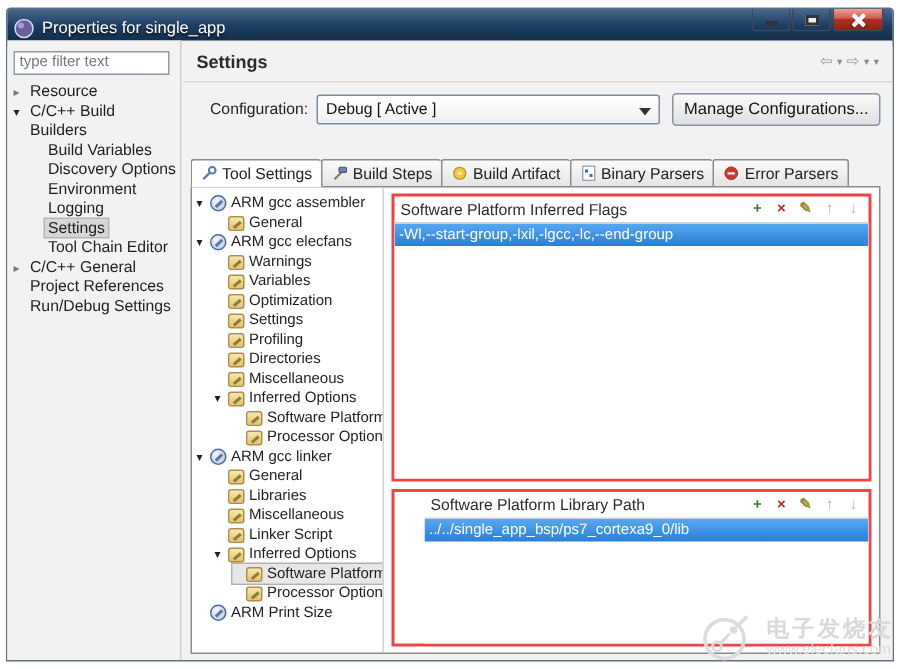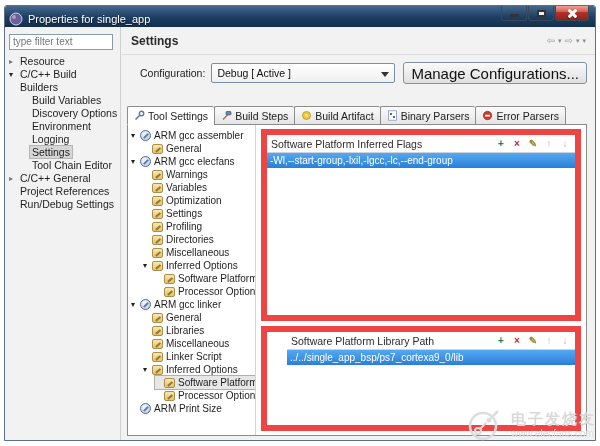--- a/index.html
+++ b/index.html
@@ -51,21 +51,21 @@
   .hdr { font-size:12px; font-weight:bold; color:#2b2b2b; }
   .navs { margin-left:auto; display:flex; align-items:center; gap:3px; color:#9a9a9a; }
   .nav-g { font-size:10px; } .nav-c { font-size:7px; color:#8a8a8a; }
 
   .cfg-row { position:absolute; top:34px; left:18px; right:8px; height:24px; display:flex; align-items:center; }
   .cfg-label { font-size:10.5px; color:#222; margin-right:6px; white-space:nowrap; }
   .select { flex:1; height:20px; border:1px solid #7b8ea2; border-radius:2px; background:linear-gradient(180deg,#fff,#f0f0f0);
             display:flex; align-items:center; font-size:10.5px; color:#111; padding-left:5px; position:relative; margin-right:8px; }
   .dd-arrow { position:absolute; right:5px; top:8px; width:0; height:0;
               border-left:4px solid transparent; border-right:4px solid transparent; border-top:5px solid #333; }
-  .manage { height:22px; padding:0 7px; font-family:"Liberation Sans",sans-serif; font-size:15px; color:#111;
+  .manage { height:22px; padding:0 7px; font-family:"Liberation Sans",sans-serif; font-size:11px; color:#111;
             border:1px solid #8292a2; border-radius:3px; background:linear-gradient(180deg,#fafafa,#dfdfdf); white-space:nowrap; }
 
   
   .tabbar { position:absolute; top:79px; left:5px; height:19px; display:flex; }
   .tab { height:19px; display:flex; align-items:center; gap:3px; padding:0 6px; font-size:10.5px; color:#222;
          border:1px solid #8c8c8c; border-right:none; background:linear-gradient(180deg,#fbfbfb,#e4e4e4);
          border-radius:2px 2px 0 0; cursor:default; }
   .tab:last-child { border-right:1px solid #8c8c8c; }
   .tab.active { background:#fff; border-bottom:1px solid #fff; position:relative; z-index:3; }
   .tico { width:11px; height:11px; flex:none; }
@@ -79,21 +79,21 @@
   .i-tool { width:11px; height:11px; flex:none; margin-right:3px; border-radius:50%;
             border:1px solid #4a6b9a; background:radial-gradient(circle at 35% 30%,#f0f5fb,#b9c9dd); position:relative; }
   .i-tool::after { content:""; position:absolute; left:2px; top:4px; width:6px; height:2px; background:#5a7aa5; transform:rotate(-45deg); }
   .i-cat { width:11px; height:10px; flex:none; margin-right:3px; border-radius:2px;
            border:1px solid #ab8f48; background:linear-gradient(180deg,#f8e7ae,#e5c368); position:relative; }
   .i-cat::after { content:""; position:absolute; left:2px; top:4px; width:6px; height:1.5px; background:#8f7a3a; transform:rotate(-40deg); }
   .t-sel { background:#e7e7e7; outline:1px solid #b0b0b0; }
 
   
   .right-panels { flex:1; display:flex; flex-direction:column; padding:4px 5px; gap:5px; min-width:0; }
-  .panel { border:6px solid #ef4444; background:#fff; display:flex; flex-direction:column; min-height:0; }
+  .panel { border:2px solid #ef4444; background:#fff; display:flex; flex-direction:column; min-height:0; }
   .panel.flags { height:192px; flex:none; }
   .panel.libs { flex:1;padding-left:20px; }
   .panel-hdr { height:17px; flex:none; display:flex; align-items:center; padding:0 4px; }
   .panel-title { font-size:10.5px; color:#2b2b2b; white-space:nowrap; overflow:hidden; }
   .ptools { margin-left:auto; display:flex; gap:4px; }
   .ticon { width:12px; text-align:center; font-size:10px; font-weight:bold; line-height:14px; cursor:default; }
   .tc-add { color:#2e7d32; } .tc-del { color:#c62828; } .tc-edit { color:#9a8a30; }
   .tc-dis { color:#b5b5b5; font-weight:normal; }
   .plist { flex:1; border-top:1px solid #cdd3d9; background:#fff; overflow:hidden; }
   .lrow-sel { height:15px; line-height:15px; font-size:10px; color:#fff; padding:0 3px;

